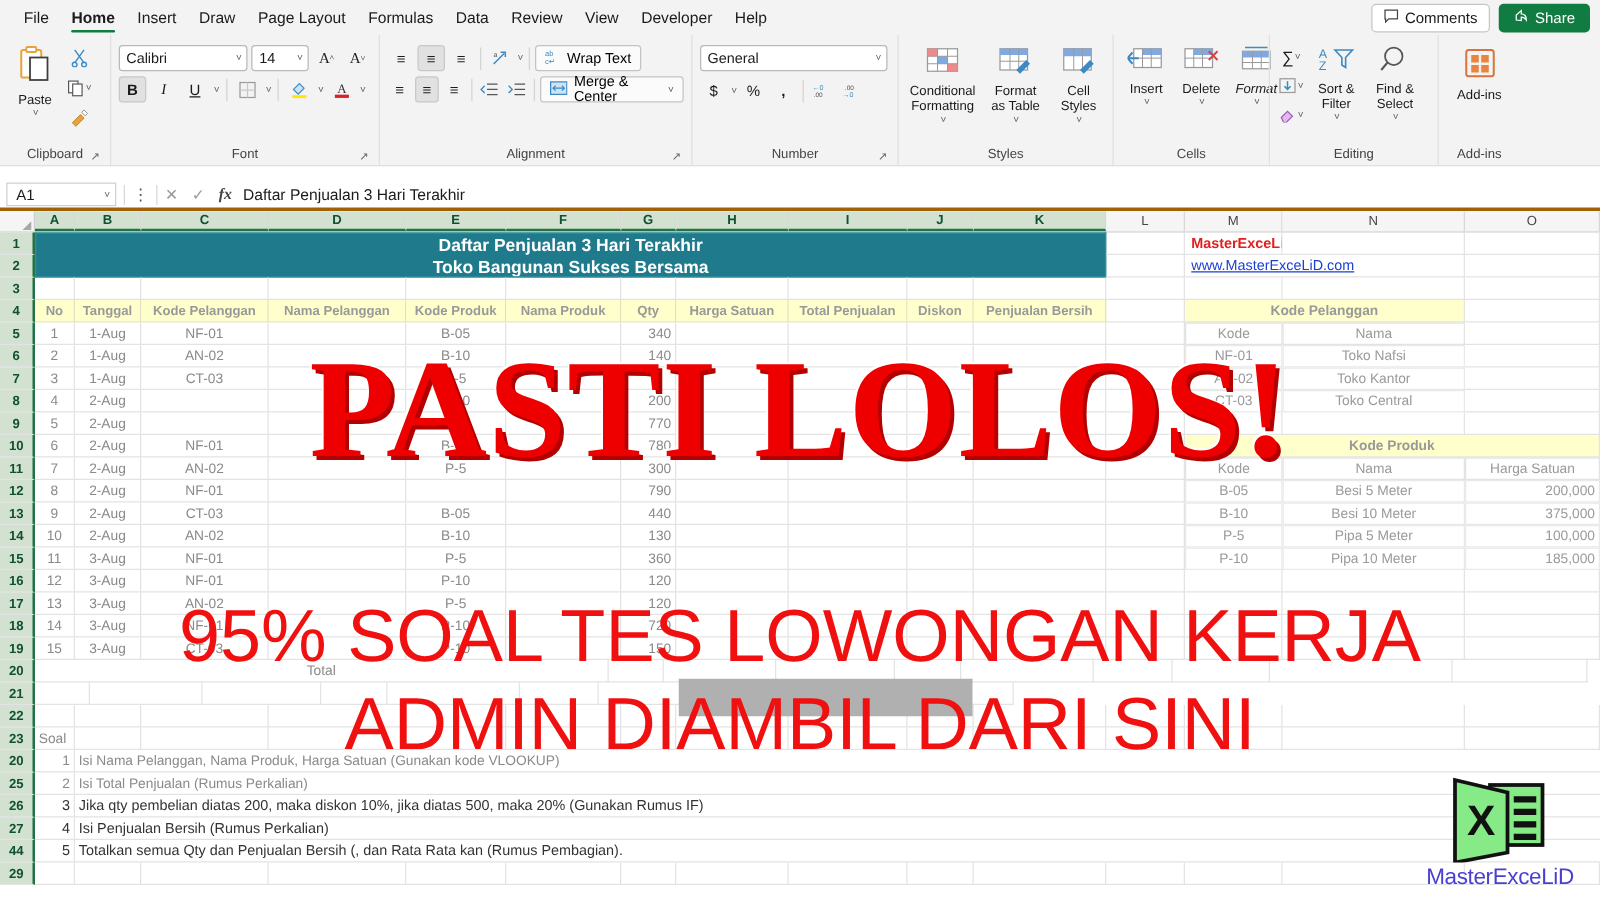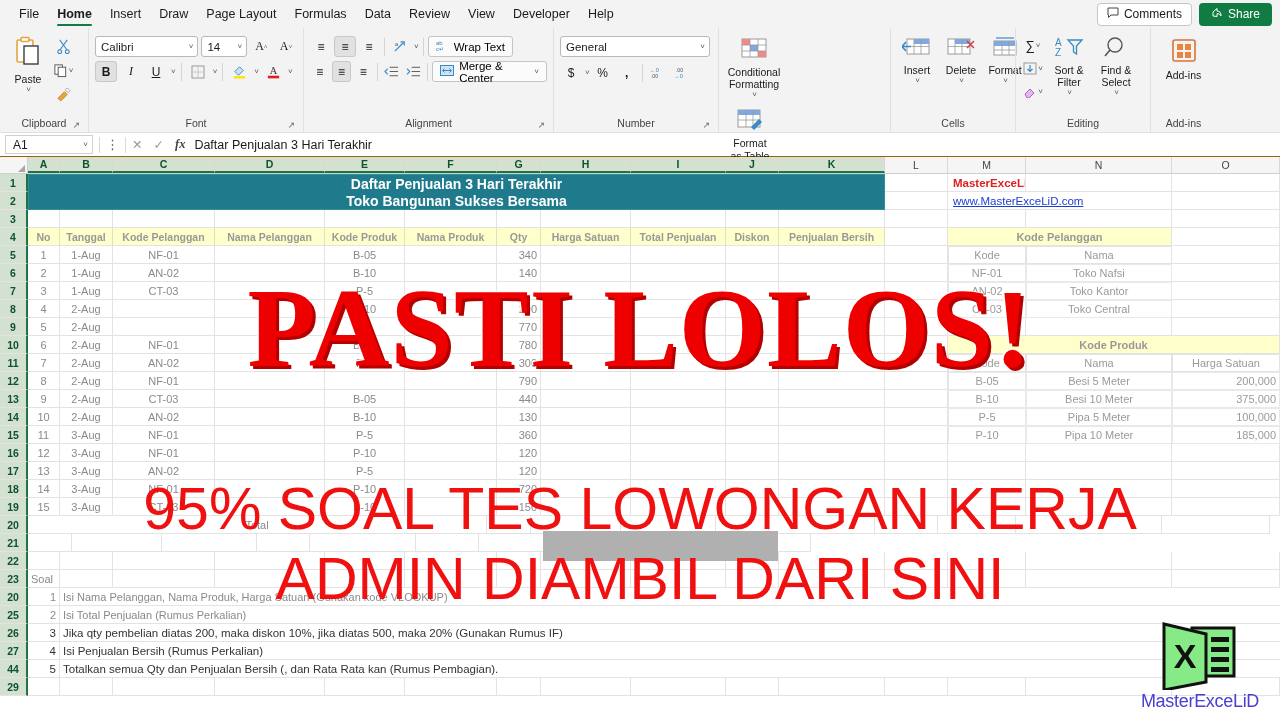--- a/index.html
+++ b/index.html
@@ -77,21 +77,21 @@
     background:#fbfbfb; border-radius:3px; height:21px; padding:0 7px; font-size:11.5px;
   }
   .mergebtn {
     display:inline-flex; align-items:center; gap:5px; border:1px solid #c4c4c4;
     background:#fbfbfb; border-radius:3px; height:21px; padding:0 7px; font-size:11.5px;
   }
 
   
   .formulabar {
     height:24px; background:#fff; display:flex; align-items:center;
-    border-bottom:1px solid #a16207; font-size:12px;
+    border-bottom:3px solid #a16207; font-size:12px;margin-top:12px;
   }
   .namebox {
     width:88px; height:19px; margin-left:5px; border:1px solid #d0d0d0; background:#fff;
     display:flex; align-items:center; justify-content:space-between; padding:0 4px 0 7px;
     font-size:12px; color:#1b1b1b;
   }
   .fb-sep { width:1px; height:16px; background:#d8d8d8; margin:0 6px; }
   .fb-icons { display:flex; align-items:center; gap:11px; color:#9a9a9a; font-size:12.5px; }
   .fx { font-style:italic; font-weight:bold; color:#444; font-family:"Liberation Serif", serif; }
   .fb-input {
@@ -382,21 +382,21 @@
             </svg>
         </span>
       </div>
     </div>
     <div class="rgroup-label">
       <span>Number</span><span class="dlg">↗</span>
     </div>
   </div>
 
   <div class="rgroup" style="width:172px;">
-    <div class="rgroup-body" style="justify-content:space-around;flex-direction:column;">
+    <div class="rgroup-body" style="justify-content:space-around;">
       <div class="bigbtn" style="width:58px;">
         <span class="gl">
           <svg width="30" height="26" viewBox="0 0 30 26">
               <rect x="3" y="3" width="24" height="18" fill="#fff" stroke="#9a9a9a" stroke-width="1"></rect>
               <rect x="3" y="3" width="8" height="6" fill="#f08a8a"></rect>
               <rect x="11" y="9" width="8" height="6" fill="#7fa9e0"></rect>
               <rect x="19" y="15" width="8" height="6" fill="#f08a8a"></rect>
               <path d="M11 3v18M19 3v18M3 9h24M3 15h24" stroke="#9a9a9a" stroke-width="0.8"></path>
             </svg>
         </span>
@@ -452,21 +452,21 @@
           <svg width="30" height="24" viewBox="0 0 30 24">
               <rect x="2" y="3" width="22" height="15" fill="#fff" stroke="#9a9a9a" stroke-width="1"></rect>
               <rect x="9" y="3" width="15" height="5" fill="#7fa9e0"></rect>
               <path d="M9 3v15M16 3v15M2 10.5h22" stroke="#9a9a9a" stroke-width="0.8"></path>
               <path d="M21 5l7 7M28 5l-7 7" stroke="#d04545" stroke-width="1.6"></path>
             </svg>
         </span>
         <span>Delete</span>
         <span class="chev">˅</span>
       </div>
-      <div class="bigbtn" style="width:40px;">
+      <div class="bigbtn" style="width:40px;font-style:italic;">
         <span class="gl">
           <svg width="30" height="24" viewBox="0 0 30 24">
               <path d="M6 2h18" stroke="#3b8ac4" stroke-width="1.2"></path>
               <rect x="4" y="5" width="22" height="14" fill="#fff" stroke="#9a9a9a" stroke-width="1"></rect>
               <rect x="4" y="5" width="22" height="5" fill="#7fa9e0"></rect>
               <path d="M12 5v14M19 5v14M4 14h22" stroke="#9a9a9a" stroke-width="0.8"></path>
             </svg>
         </span>
         <span>Format</span>
         <span class="chev">˅</span>

